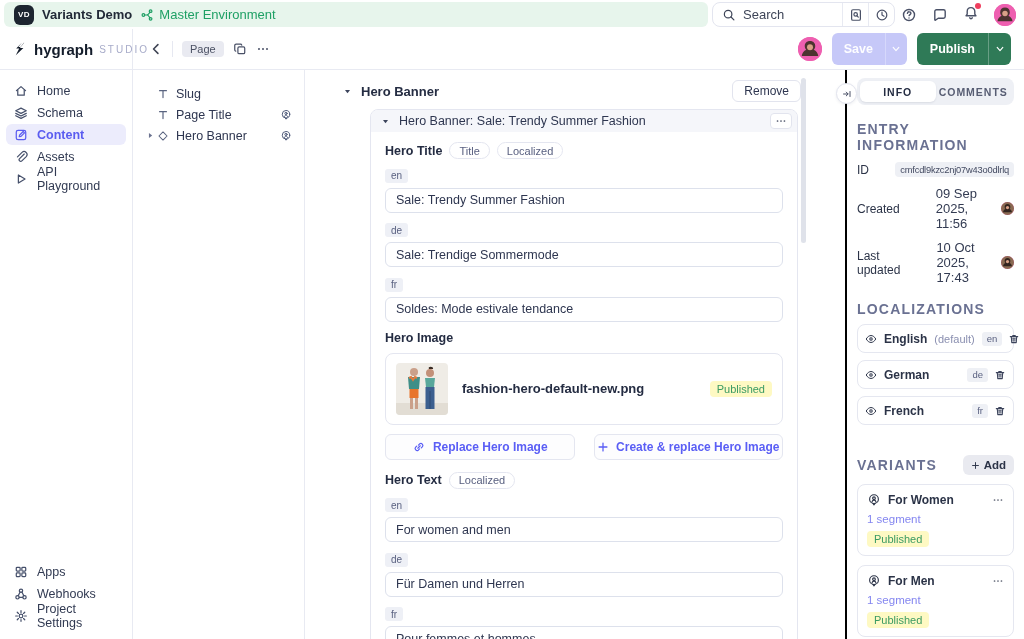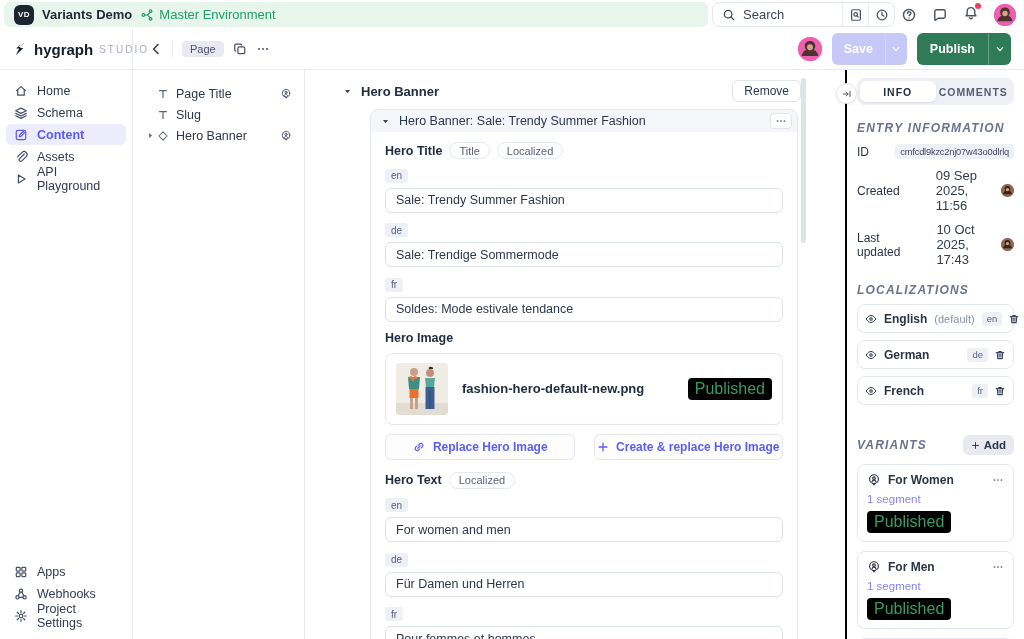--- a/index.html
+++ b/index.html
@@ -75,31 +75,31 @@
   .card-body { padding:10px 14px 4px 14px; }
   .field-label-row { display:flex; align-items:center; gap:7px; margin-bottom:8px; }
   .field-label { font-weight:bold; font-size:12.5px; color:#242c42; }
   .pill { border:1px solid #e4e6f0; border-radius:999px; padding:1.5px 9px; font-size:11px; color:#596080; background:#fff; }
   .loc-chip { display:inline-block; background:#eef0f6; border-radius:3px; padding:1.5px 6px; font-size:10px; color:#596080; margin-bottom:5px; }
   .txt-input { display:block; width:100%; height:25px; border:1px solid #dde1ec; border-radius:6px; padding:0 10px; font-size:12.5px; color:#2e3650; font-family:inherit; margin-bottom:9px; background:#fff; outline:none; }
   .asset-card { border:1px solid #e4e6f0; border-radius:8px; padding:9px 10px; display:flex; align-items:center; gap:14px; margin-bottom:9px; }
   .thumb { width:52px; height:52px; border-radius:4px; overflow:hidden; flex:none; }
   .thumb svg { width:100%; height:100%; display:block; }
   .asset-name { font-size:13px; font-weight:bold; color:#242c42; flex:1; }
-  .badge-pub { background:#000000; color:#3a9a62; font-size:16px; border-radius:4px; padding:2px 7px; white-space:nowrap;text-align:right; }
+  .badge-pub { background:#fef9c3; color:#3a9a62; font-size:11px; border-radius:4px; padding:2px 7px; white-space:nowrap;text-align:right; }
   .img-btn-row { display:flex; gap:19px; margin-bottom:12px; }
   .img-btn { flex:1; height:26px; border:1px solid #e4e6f0; border-radius:6px; background:#fdfdfe; color:#5a5ef5; font-size:12px; font-weight:bold; display:flex; align-items:center; justify-content:center; gap:7px; cursor:pointer; font-family:inherit; }
 
   
   .ipanel { width:179px; border-left:2px solid #000000; position:relative; padding:8px 10px 0 10px; flex:none; background:#fff; }
   .collapse-btn { position:absolute; left:-11px; top:13px; width:21px; height:21px; border-radius:50%; background:#fff; border:1px solid #e2e4ee; box-shadow:0 1px 3px rgba(40,45,80,.08); display:flex; align-items:center; justify-content:center; color:#4a5167; cursor:pointer; z-index:3; }
   .tabs { background:#eef0f5; border-radius:8px; padding:3px; display:flex; height:27px; }
   .tab { flex:1; display:flex; align-items:center; justify-content:center; font-size:10.5px; letter-spacing:1px; color:#575d73; border-radius:6px; cursor:pointer; font-weight:bold; }
   .tab.active { background:#fff; color:#242c42; box-shadow:0 1px 2px rgba(40,45,80,.10); }
-  .iheading { font-size:12px; font-weight:bold; color:#6a7192; letter-spacing:1.2px; margin-top:16px;font-style:italic; }
+  .iheading { font-size:14px; font-weight:bold; color:#6a7192; letter-spacing:1.2px; margin-top:16px; }
   .meta-row { display:flex; align-items:center; justify-content:space-between; margin-top:9px; }
   .meta-label { font-size:12px; color:#2b3347; }
   .meta-value { font-size:13px; color:#333b52; display:flex; align-items:center; gap:4px;padding-left:36px; }
   .id-chip { background:#eef0f5; border-radius:4px; padding:2.5px 5px; font-size:9.3px; color:#434a61; letter-spacing:-.2px; }
   .loc-card { border:1px solid #e5e7f0; border-radius:8px; height:29px; display:flex; align-items:center; gap:7px; padding:0 7px; margin-top:7px; }
   .loc-card .eye { color:#242c42; }
   .loc-name { font-size:12px; font-weight:bold; color:#2b3347; white-space:nowrap; }
   .loc-default { font-size:11px; color:#8a8fb0; }
   .loc-right { margin-left:auto; display:flex; align-items:center; gap:6px; }
   .code-chip { background:#eef0f5; border-radius:3px; padding:1.5px 5px; font-size:9.5px; color:#596080; }
@@ -340,38 +340,38 @@
     </div>
 
     <div class="tree">
       <div class="tree-row">
         <span class="i i12 ficon">
             <svg viewBox="0 0 16 16" fill="none" stroke="currentColor" stroke-width="1.6" stroke-linecap="round" stroke-linejoin="round">
               <line x1="3.4" y1="3.6" x2="12.6" y2="3.6"></line>
               <line x1="8" y1="3.6" x2="8" y2="12.8"></line>
             </svg>
           </span>
+        <span>Slug</span>
+      </div>
+      <div class="tree-row">
+        <span class="i i12 ficon">
+            <svg viewBox="0 0 16 16" fill="none" stroke="currentColor" stroke-width="1.6" stroke-linecap="round" stroke-linejoin="round">
+              <line x1="3.4" y1="3.6" x2="12.6" y2="3.6"></line>
+              <line x1="8" y1="3.6" x2="8" y2="12.8"></line>
+            </svg>
+          </span>
         <span>Page Title</span>
         <span class="i i12 vicon">
             <svg viewBox="0 0 16 16" fill="none" stroke="currentColor" stroke-width="1.3" stroke-linecap="round" stroke-linejoin="round">
               <circle cx="8" cy="7" r="5"></circle>
               <circle cx="8" cy="5.9" r="1.5"></circle>
               <path d="M5.7 10.2c.4-1.3 1.3-2 2.3-2s1.9.7 2.3 2"></path>
               <path d="M6.7 11.7 8 13.6l1.3-1.9"></path>
             </svg>
           </span>
-      </div>
-      <div class="tree-row">
-        <span class="i i12 ficon">
-            <svg viewBox="0 0 16 16" fill="none" stroke="currentColor" stroke-width="1.6" stroke-linecap="round" stroke-linejoin="round">
-              <line x1="3.4" y1="3.6" x2="12.6" y2="3.6"></line>
-              <line x1="8" y1="3.6" x2="8" y2="12.8"></line>
-            </svg>
-          </span>
-        <span>Slug</span>
       </div>
       <div class="tree-row">
         <span class="i i9 tree-caret">
             <svg viewBox="0 0 16 16" fill="currentColor">
               <path d="M5.2 3.5v9L11 8z"></path>
             </svg>
           </span>
         <span class="i i12 ficon">
             <svg viewBox="0 0 16 16" fill="none" stroke="currentColor" stroke-width="1.4" stroke-linecap="round" stroke-linejoin="round">
               <path d="M8 2.6 13.4 8 8 13.4 2.6 8z"></path>

